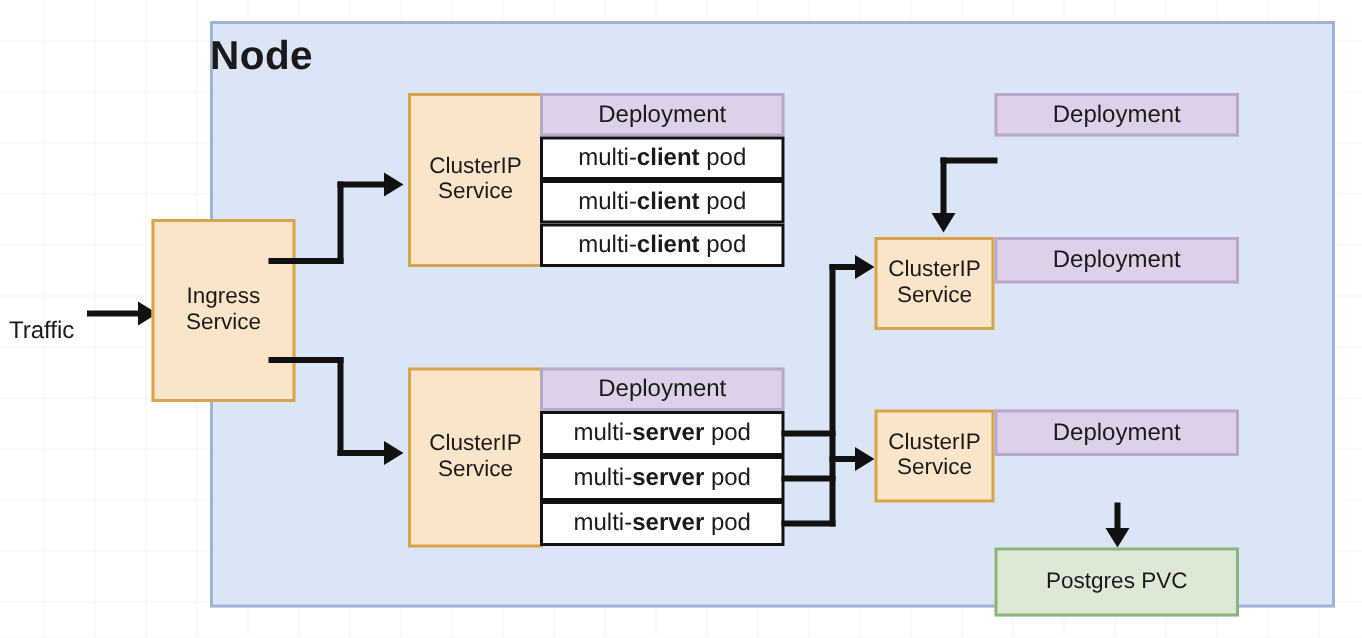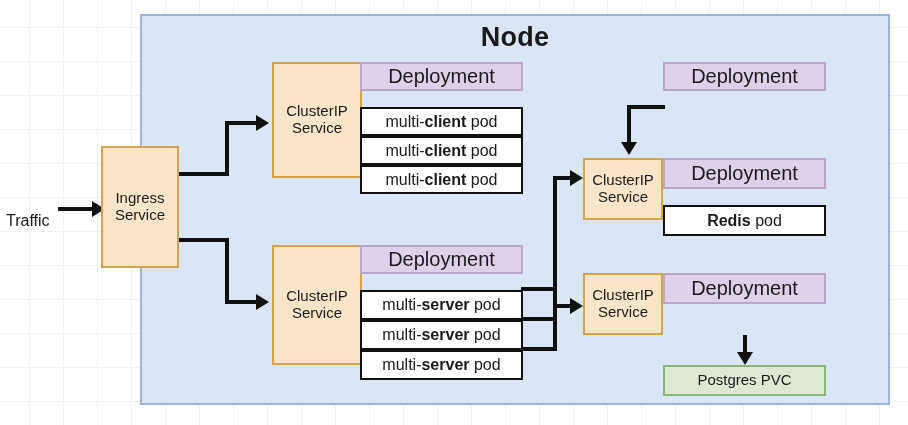--- a/index.html
+++ b/index.html
@@ -31,21 +31,21 @@
     height: 391px;
     background: #dae5f5;
     border: 2px solid #9fb4d4;
     box-sizing: border-box;
   }
   #node-title {
     position: absolute;
     left: 140px;
     top: 22px;
     width: 750px;
-    text-align: center;
+    text-align: left;
     font-size: 27px;
     font-weight: bold;
     letter-spacing: 0.3px;
   }
 
   
   .box {
     position: absolute;
     box-sizing: border-box;
     display: flex;
@@ -55,27 +55,26 @@
     line-height: 1.12;
   }
   .svc {
     background: #fbe5c8;
     border: 2px solid #d6a44c;
     font-size: 15px;
   }
   .deploy-head {
     background: #ddd0e8;
     border: 2px solid #b9a7c9;
-    font-size: 20px;
+    font-size: 16px;
   }
   .pod {
     background: #ffffff;
     border: 2px solid #111111;
     font-size: 16px;
-    margin-top: 16px;
   }
   .pvc {
     background: #dde9d5;
     border: 2px solid #88b578;
     font-size: 15px;
   }
   .pod b, .pvc b { font-weight: bold; }
 
   
   .ln {
@@ -109,21 +108,21 @@
 
 <div id="canvas">
 
   <div id="node-panel"></div>
   <div id="node-title">Node</div>
 
   <div id="traffic-label">Traffic</div>
   <div class="ln" style="left:58px; top:207px; width:38px; height:4px;"></div>
   <div class="arrow arrow-r" style="left:92px; top:201px;"></div>
 
-  <div class="box svc" style="left:101px; top:146px; width:78px; height:122px; flex-direction:column;">
+  <div class="box svc" style="left:101px; top:146px; width:96px; height:122px; flex-direction:column;">
     <span>Ingress</span>
     <span>Service</span>
   </div>
 
   <div class="ln" style="left:179px; top:172px; width:50px; height:4px;"></div>
   <div class="ln" style="left:225px; top:121px; width:4px; height:55px;"></div>
   <div class="ln" style="left:225px; top:121px; width:34px; height:4px;"></div>
   <div class="arrow arrow-r" style="left:256px; top:115px;"></div>
 
   <div class="ln" style="left:179px; top:238px; width:50px; height:4px;"></div>
@@ -176,28 +175,25 @@
 
   <div class="ln" style="left:627px; top:105px; width:38px; height:4px;"></div>
   <div class="ln" style="left:627px; top:105px; width:4px; height:40px;"></div>
   <div class="arrow arrow-d" style="left:621px; top:142px;"></div>
 
   <div class="box svc" style="left:583px; top:158px; width:80px; height:62px; flex-direction:column;">
     <span>ClusterIP</span>
     <span>Service</span>
   </div>
   <div class="box deploy-head" style="left:663px; top:158px; width:163px; height:31px;">Deployment</div>
-  <div class="box pod" style="left:663px; top:189px; width:163px; height:31px;">
-    <span><span></span><b>Redis</b><span> pod</span></span>
-  </div>
 
   <div class="box svc" style="left:583px; top:273px; width:80px; height:62px; flex-direction:column;">
     <span>ClusterIP</span>
     <span>Service</span>
   </div>
   <div class="box deploy-head" style="left:663px; top:273px; width:163px; height:31px;">Deployment</div>
 
   <div class="ln" style="left:743px; top:335px; width:4px; height:20px;"></div>
   <div class="arrow arrow-d" style="left:737px; top:352px;"></div>
 
-  <div class="box pvc" style="left:663px; top:365px; width:163px; height:31px;">Postgres PVC</div>
+  <div class="box pvc" style="left:663px; top:365px; width:163px; height:46px;">Postgres PVC</div>
 
 </div>
 
 </body></html>

